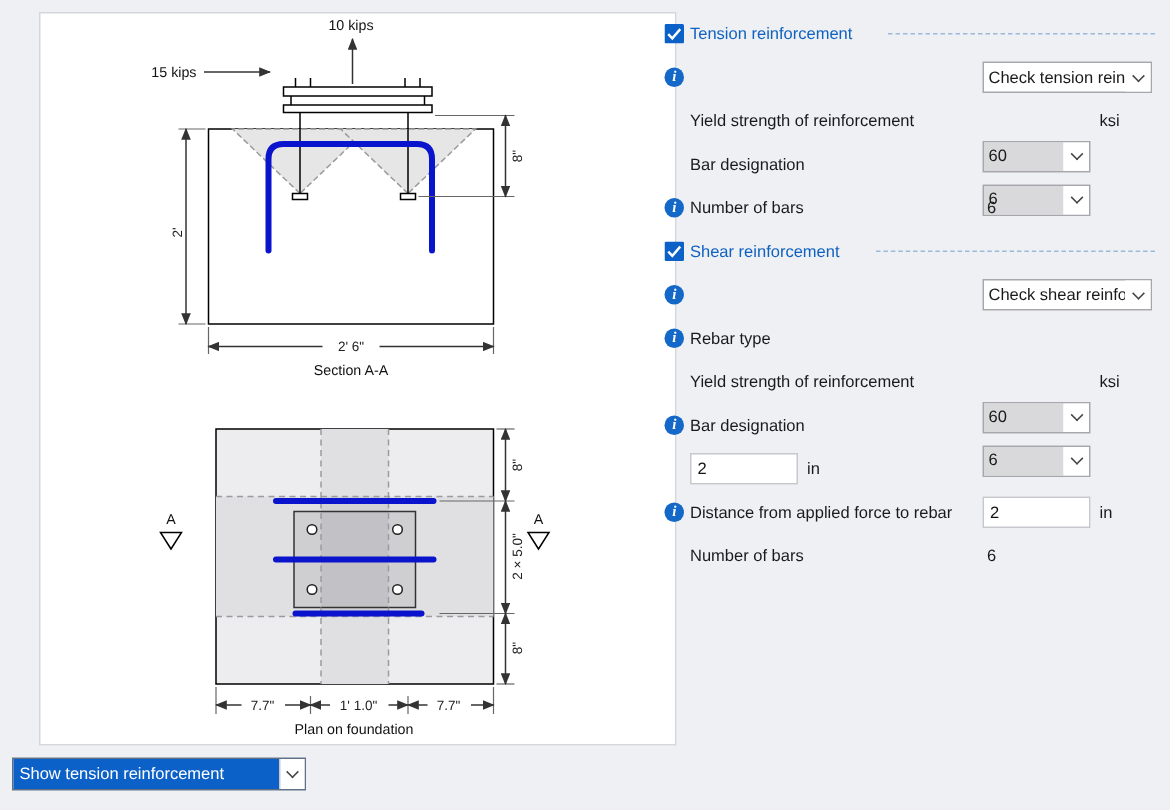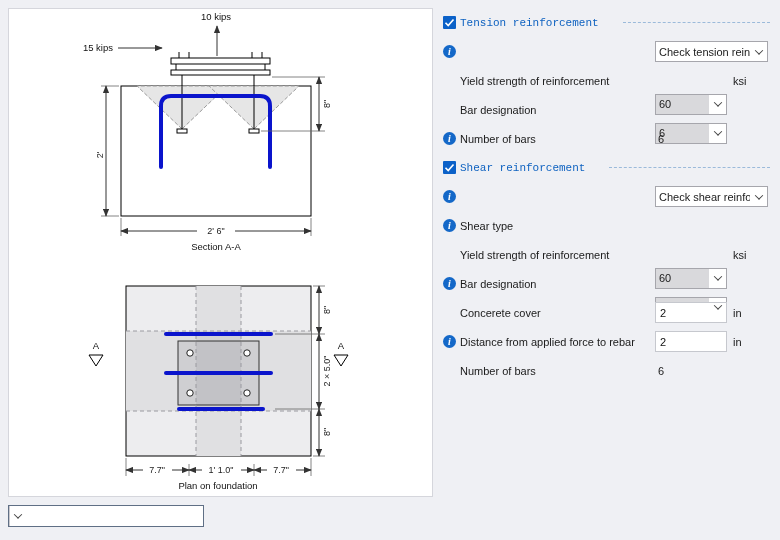--- a/index.html
+++ b/index.html
@@ -4,21 +4,21 @@
 <style>
   * { margin:0; padding:0; box-sizing:border-box; }
   html,body { width:780px; height:540px; }
   body {
     font-family:"Liberation Sans", sans-serif;
     font-size:11px; color:#1a1a1a;
     background:#eff0f4; position:relative; overflow:hidden;
   }
   
   .canvas-panel {
-    position:absolute; left:8px; top:8px; width:425px; height:489px;
+    position:absolute; left:26px; top:8px; width:425px; height:489px;
     background:#fff; border:1px solid #d5d6dc;
   }
   svg text { font-family:"Liberation Sans", sans-serif; }
   .dimtext { font-size:9px; fill:#222; }
   .cap { font-size:9.5px; fill:#111; }
   .load { font-size:9.5px; fill:#111; }
   .dim { stroke:#333; stroke-width:1; fill:none; }
   .ext { stroke:#666; stroke-width:0.8; }
   
   .view-combo {
@@ -57,21 +57,21 @@
     white-space:nowrap; overflow:hidden;
   }
   .combo.gray .combo-text { background:#d9d9dc; }
   .tinput {
     width:72px; height:21px; border:1px solid #c6c8ce; background:#fff;
     padding:0 4px; font:11px "Liberation Sans", sans-serif; color:#111;
   }
   .unit { margin-left:6px; }
   .static-val { padding-left:3px; }
   .cb { flex:0 0 13px; width:13px; height:13px; margin-right:4px; line-height:0; }
-  .htitle { color:#0f62c0; margin-right:24px; white-space:nowrap;font-family:Liberation Mono, monospace; }
+  .htitle { color:#0f62c0; margin-right:24px; white-space:nowrap; }
   .hdash { flex:1; border-top:1px dashed #9bbada; height:0; margin-right:2px; }
 </style>
 </head>
 <body>
 
 <div class="canvas-panel">
   <svg width="423" height="487" viewBox="0 0 423 487">
     <defs>
       <marker id="arr" viewBox="0 0 10 8" refX="9" refY="4" markerWidth="8" markerHeight="6.5" orient="auto-start-reverse">
         <path d="M0,0 L10,4 L0,8 z" fill="#333"></path>
@@ -184,20 +184,21 @@
       <text class="dimtext" x="148" y="464" text-anchor="middle">7.7"</text>
       <text class="dimtext" x="212" y="464" text-anchor="middle">1' 1.0"</text>
       <text class="dimtext" x="272" y="464" text-anchor="middle">7.7"</text>
 
       <text class="cap" x="209" y="480" text-anchor="middle">Plan on foundation</text>
     </g>
   </svg>
 </div>
 
 <div class="view-combo">
+  <span class="view-text">Show tension reinforcement</span>
   <span class="chev-box">
       <span class="chev"></span>
     </span>
 </div>
 
 <div class="rpanel">
 
   <div class="row">
     <span class="cb">
       <svg width="13" height="13">
@@ -284,21 +285,21 @@
             <span class="chev"></span>
           </span>
       </span>
     </span>
   </div>
 
   <div class="row">
     <span class="icon-slot">
         <span class="info">i</span>
       </span>
-    <span class="lbl">Shear type</span>
+    <span class="lbl">Rebar type</span>
   </div>
 
   <div class="row">
     <span class="icon-slot"></span>
     <span class="lbl">Yield strength of reinforcement</span>
     <span class="ctrl">
       <span class="combo narrow gray">
         <span class="combo-text">60</span>
         <span class="chev-box">
             <span class="chev"></span>
@@ -318,21 +319,20 @@
         <span class="combo-text">6</span>
         <span class="chev-box">
             <span class="chev"></span>
           </span>
       </span>
     </span>
   </div>
 
   <div class="row">
     <span class="icon-slot"></span>
-    <span class="lbl">Concerete cover</span>
     <span class="ctrl">
       <input class="tinput" type="text" value="2" style="">
       <span class="unit">in</span>
     </span>
   </div>
 
   <div class="row">
     <span class="icon-slot">
         <span class="info">i</span>
       </span>

